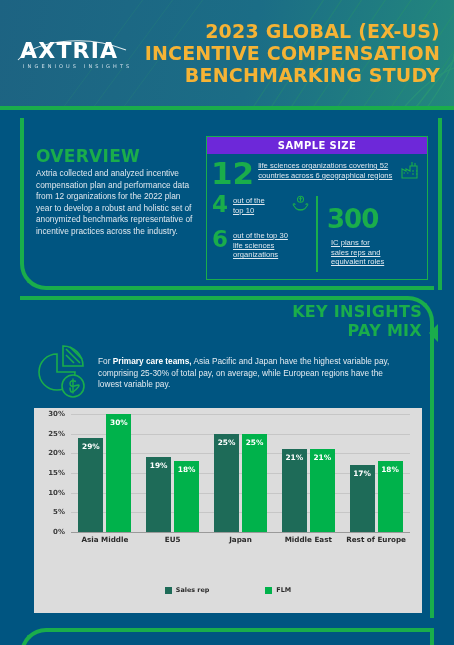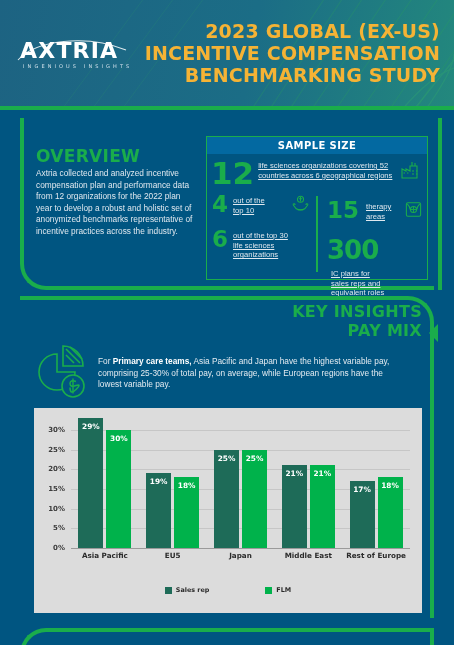--- a/index.html
+++ b/index.html
@@ -60,21 +60,21 @@
     position: absolute; left: 36px; top: 168px; width: 162px;
     color: #dfe8ef; font-size: 8.3px; line-height: 11.6px;
   }
 
   
   .ss-card {
     position: absolute; left: 206px; top: 136px; width: 222px; height: 144px;
     border: 1.2px solid #1aad4b;
   }
   .ss-head {
-    height: 17px; background: #0369a1; color: #fff;
+    height: 17px; background: #6d28d9; color: #fff;
     font-family: "DejaVu Sans", sans-serif;
     font-weight: bold; font-size: 10px; letter-spacing: .4px;
     display: flex; align-items: center; justify-content: center;
   }
   .ss-body { position: relative; height: 126px; padding: 5px 6px 0 4px; }
 
   .ss-row-top { display: flex; align-items: flex-start; gap: 4px; }
   .ss-num {
     font-family: "DejaVu Sans", sans-serif;
     color: #1aad4b; font-weight: bold; line-height: .92;
@@ -133,21 +133,21 @@
   .chart-card {
     position: absolute; left: 34px; top: 408px; width: 388px; height: 205px;
     background: #dcdcdc;
   }
   .chart-title {
     text-align: center; padding-top: 8px;
     font-family: "DejaVu Sans", sans-serif;
     color: #1aad4b; font-weight: bold; font-size: 9.4px;
   }
   .plot {
-    position: relative; margin: 22px 10px 0 8px; height: 132px;
+    position: relative; margin: 6px 10px 0 8px; height: 132px;
   }
   .ylabels {
     position: absolute; left: 0; top: 0; width: 26px; height: 118px;
   }
   .ylab {
     position: absolute; right: 3px; transform: translateY(-50%);
     font-size: 7px; color: #3b3b3b; font-family: "DejaVu Sans", sans-serif;
     font-weight: bold;
   }
   .grid-area {
@@ -298,33 +298,20 @@
 
           <div class="ss-item m2">
             <div class="ss-num n-mid" style="min-width:18px;text-align:center">6</div>
             <div class="ss-lbl" style="width:72px;white-space:pre-line">out of the top 30
 life sciences
 organizations</div>
           </div>
         </div>
 
         <div class="ss-col right">
-          <div class="ss-item r1">
-            <div class="ss-num n-mid">15</div>
-            <div class="ss-lbl" style="width:38px;white-space:pre-line;margin-left:3px">therapy
-areas</div>
-            <span class="ico">
-              <svg width="19" height="19" viewBox="0 0 20 20" fill="none" stroke="#1aad4b" stroke-width="1.1">
-                <rect x="2.5" y="3" width="15" height="14" rx="1.6"></rect>
-                <path d="M10 6.5 v7 M6.5 10 h7" opacity=".9"></path>
-                <circle cx="10" cy="10" r="3.2"></circle>
-                <path d="M3.4 4 q3 3 3 6 M16.6 4 q-3 3 -3 6"></path>
-              </svg>
-            </span>
-          </div>
 
           <div class="ss-item r2">
             <div class="ss-num n-300">300</div>
             <div class="ss-lbl" style="width:60px;white-space:pre-line;margin-left:4px">IC plans for
 sales reps and
 equivalent roles</div>
           </div>
         </div>
       </div>
     </div>
@@ -368,21 +355,21 @@
       <div class="grid-area">
           <div class="gline" style="top: 0px;"></div>
           <div class="gline" style="top: 19.6667px;"></div>
           <div class="gline" style="top: 39.3333px;"></div>
           <div class="gline" style="top: 59px;"></div>
           <div class="gline" style="top: 78.6667px;"></div>
           <div class="gline" style="top: 98.3333px;"></div>
           <div class="gline" style="top: 118px;"></div>
           <div class="bars">
             <div class="group">
-              <div class="bar rep" style="height: 130px; background: rgb(30, 107, 88);">
+              <div class="bar rep" style="height: 94px; background: rgb(30, 107, 88);">
                 <span class="val">29%</span>
               </div>
               <div class="bar flm" style="height: 118px; background: rgb(0, 178, 75);">
                 <span class="val">30%</span>
               </div>
             </div>
             <div class="group">
               <div class="bar rep" style="height: 74.7333px; background: rgb(30, 107, 88);">
                 <span class="val">19%</span>
               </div>
@@ -411,21 +398,21 @@
                 <span class="val">17%</span>
               </div>
               <div class="bar flm" style="height: 70.8px; background: rgb(0, 178, 75);">
                 <span class="val">18%</span>
               </div>
             </div>
           </div>
         </div>
       <div class="xaxis"></div>
       <div class="xlabels">
-          <div class="xlab">Asia Pacific</div>
+          <div class="xlab">Asia Middle</div>
           <div class="xlab">EU5</div>
           <div class="xlab">Japan</div>
           <div class="xlab">Middle East</div>
           <div class="xlab">Rest of Europe</div>
         </div>
     </div>
 
     <div class="legend">
         <div class="lg">
           <span class="sw rep" style="background: rgb(30, 107, 88);"></span>

